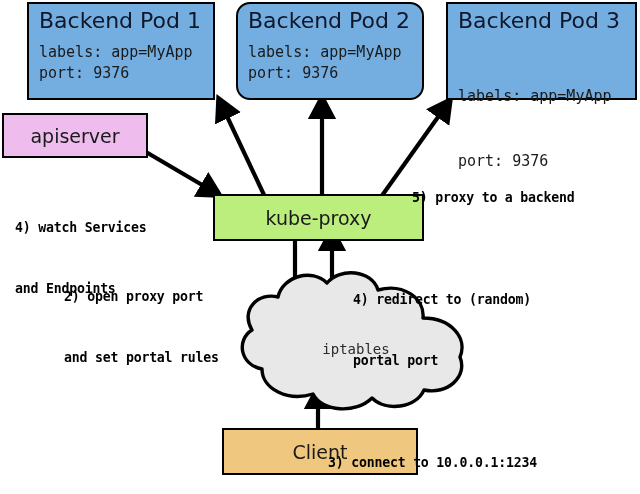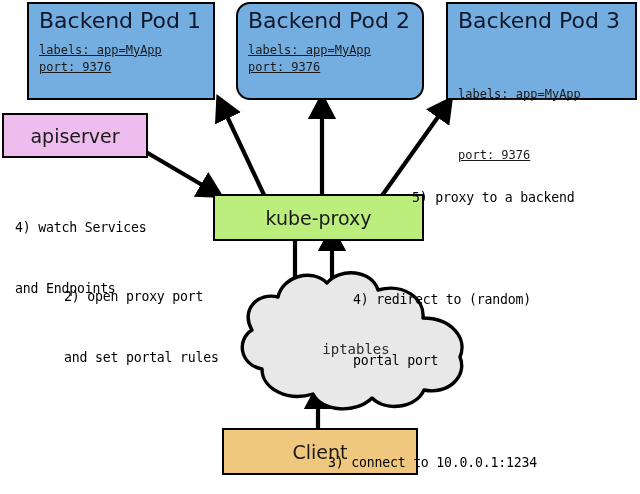--- a/index.html
+++ b/index.html
@@ -37,38 +37,37 @@
   .pod-title {
     font-family: "DejaVu Sans", sans-serif;
     font-size: 22px;
     color: #0f172a;
     line-height: 1.25;
     white-space: nowrap;
     margin-top: 1px;
   }
   .pod-line {
     font-family: "DejaVu Sans Mono", monospace;
-    font-size: 12px;
+    font-size: 15px;
     color: #1a1a1a;
     line-height: 1.45;
     white-space: nowrap;
-    text-decoration: underline;
   }
   .center-label {
     font-family: "DejaVu Sans", sans-serif;
     font-size: 19px;
     color: #1a1a1a;
     text-align: center;
     white-space: nowrap;
   }
   .annot {
     position: absolute;
     font-family: "DejaVu Sans Mono", monospace;
     font-size: 13.2px;
-    font-weight: normal;
+    font-weight: bold;
     color: #000000;
     line-height: 1.55;
     white-space: pre;
     letter-spacing: -0.2px;
   }
   .cloud-text {
     position: absolute;
     font-family: "DejaVu Sans Mono", monospace;
     font-size: 14px;
     color: #2b2b2b;

